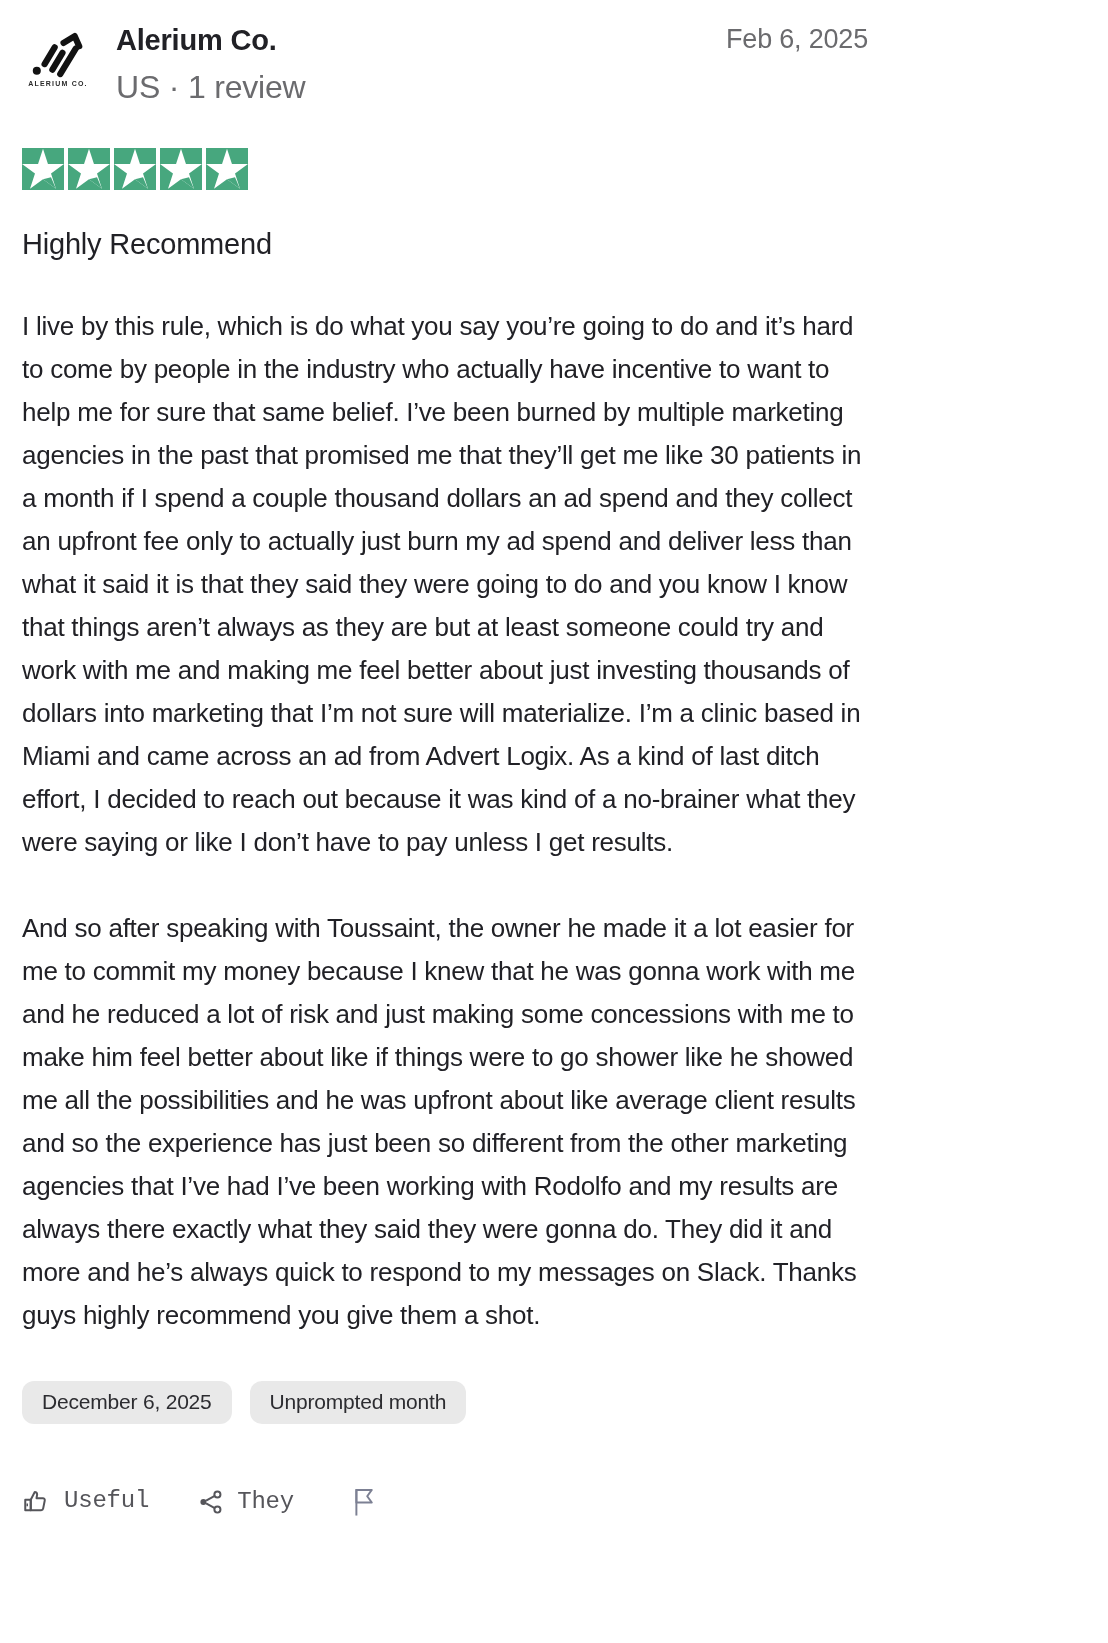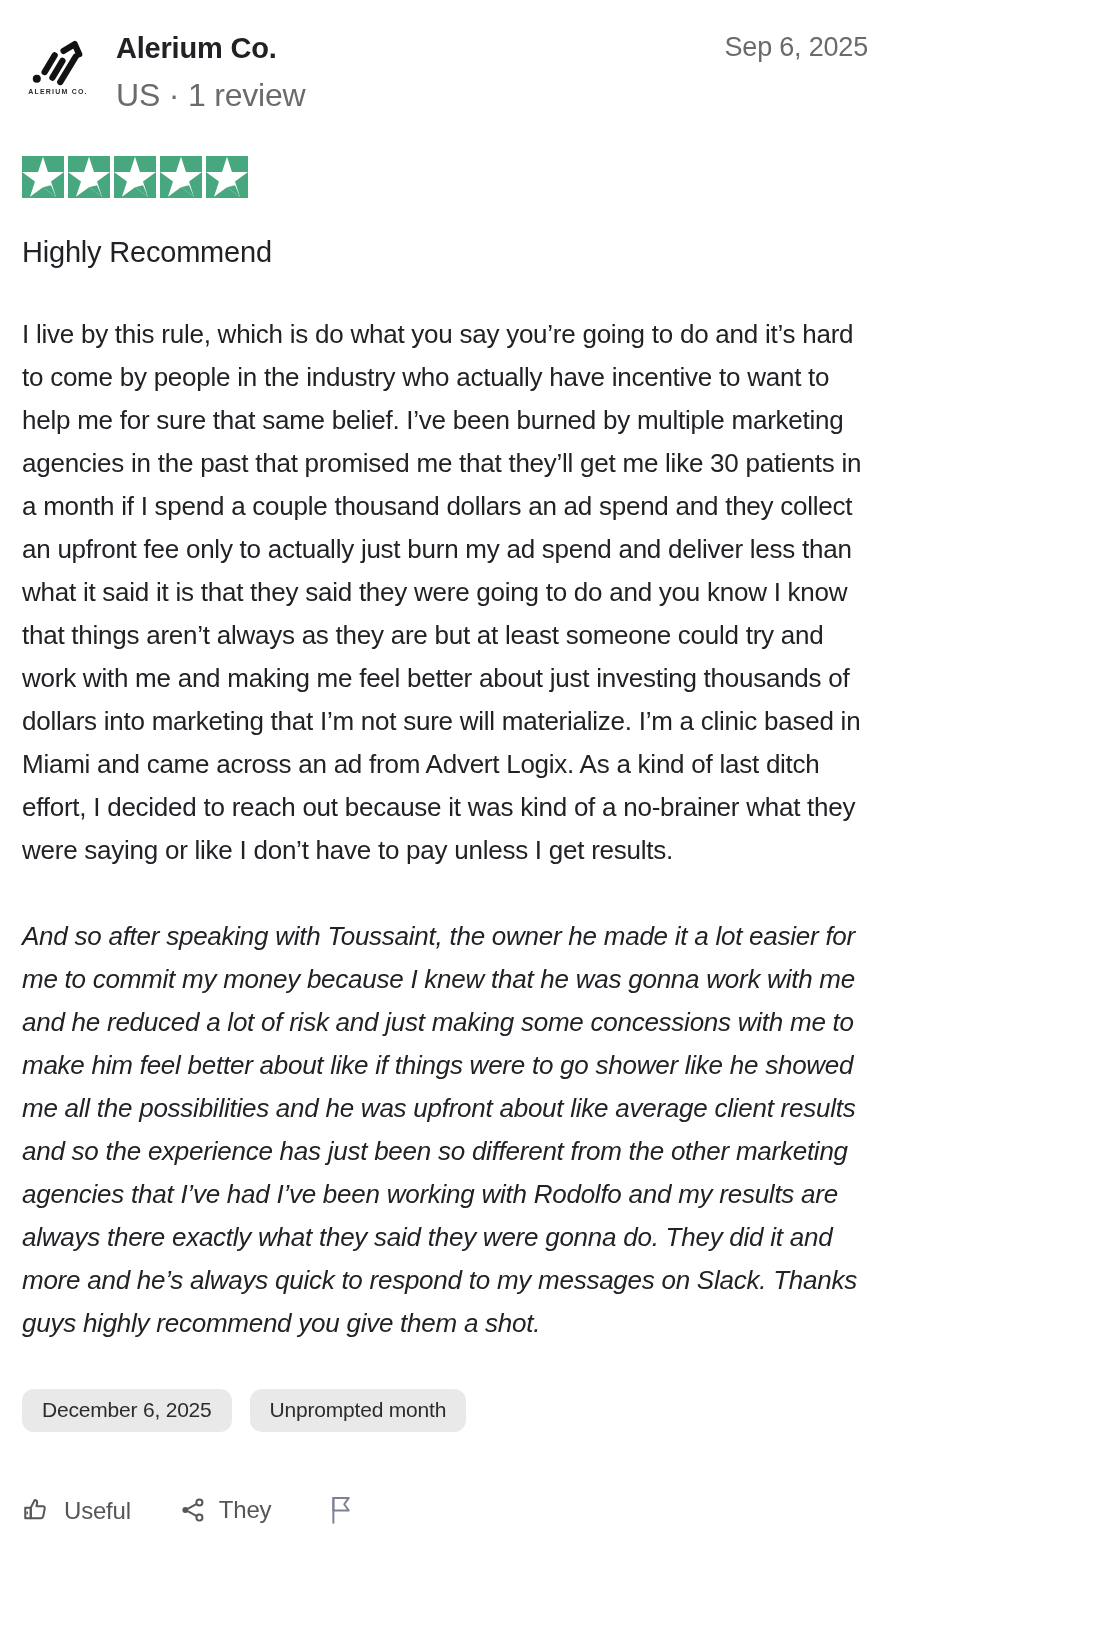--- a/index.html
+++ b/index.html
@@ -6,21 +6,21 @@
   html, body {
     width: 1108px;
     background: #ffffff;
     font-family: "Liberation Sans", "DejaVu Sans", sans-serif;
     color: #212126;
   }
   .page {
     width: 896px;
     min-height: 1643px;
     background: #ffffff;
-    padding: 28px 28px 60px 22px;
+    padding: 20px 28px 60px 22px;
   }
   
   .header {
     display: flex;
     justify-content: space-between;
     align-items: flex-start;
   }
   .header-left { display: flex; align-items: flex-start; gap: 22px; }
   .avatar {
     width: 72px;
@@ -75,21 +75,21 @@
     margin-top: 38px;
   }
   .body-para {
     font-size: 26px;
     line-height: 43px;
     letter-spacing: -0.25px;
     color: #212126;
     margin-top: 44px;
     max-width: 1016px;
   }
-  .body-para + .body-para { margin-top: 43px; font-style: italic; }
+  .body-para + .body-para { margin-top: 43px; }
   
   .chips {
     display: flex;
     gap: 18px;
     margin-top: 44px;
   }
   .chip {
     background: #e9e9e9;
     color: #2c2c30;
     border-radius: 12px;
@@ -100,25 +100,25 @@
   }
   
   .footer {
     display: flex;
     align-items: center;
     margin-top: 62px;
     gap: 48px;
   }
   .action {
     display: flex;
-    align-items: flex-end;
+    align-items: flex-start;
     gap: 12px;
     background: none;
     border: none;
-    font-family: Liberation Sans, sans-serif;
+    font-family: Liberation Mono, monospace;
     font-size: 24px;
     color: #55555a;
     cursor: pointer;
     padding: 0;
     letter-spacing: -0.2px;
   }
   .action svg { display: block; }
   .action.flag-action { margin-left: 8px; }
 </style>
 </head>
@@ -138,21 +138,21 @@
           </g>
           <circle cx="7" cy="36" r="3.6" fill="#121212"></circle>
         </svg>
         <div class="logo-caption">ALERIUM CO.</div>
       </div>
       <div>
         <div class="company-name">Alerium Co.</div>
         <div class="company-meta">US · 1 review</div>
       </div>
     </div>
-    <div class="review-date">Sep 6, 2025</div>
+    <div class="review-date">Feb 6, 2025</div>
   </div>
 
   <div class="stars">
       <svg class="star" viewBox="0 0 46 46">
         <rect width="46" height="46" fill="#47a77e"></rect>
         <path fill="#ffffff" d="M46 17.57H28.43L23 .85l-5.44 16.72L0 17.55l14.23 10.34L8.78 44.6 23 34.27l14.2 10.33-5.42-16.71z"></path>
         <path fill="#47a77e" d="M31.75 32.08 23 34.27l14.2 10.33z"></path>
       </svg>
       <svg class="star" viewBox="0 0 46 46">
         <rect width="46" height="46" fill="#47a77e"></rect>

